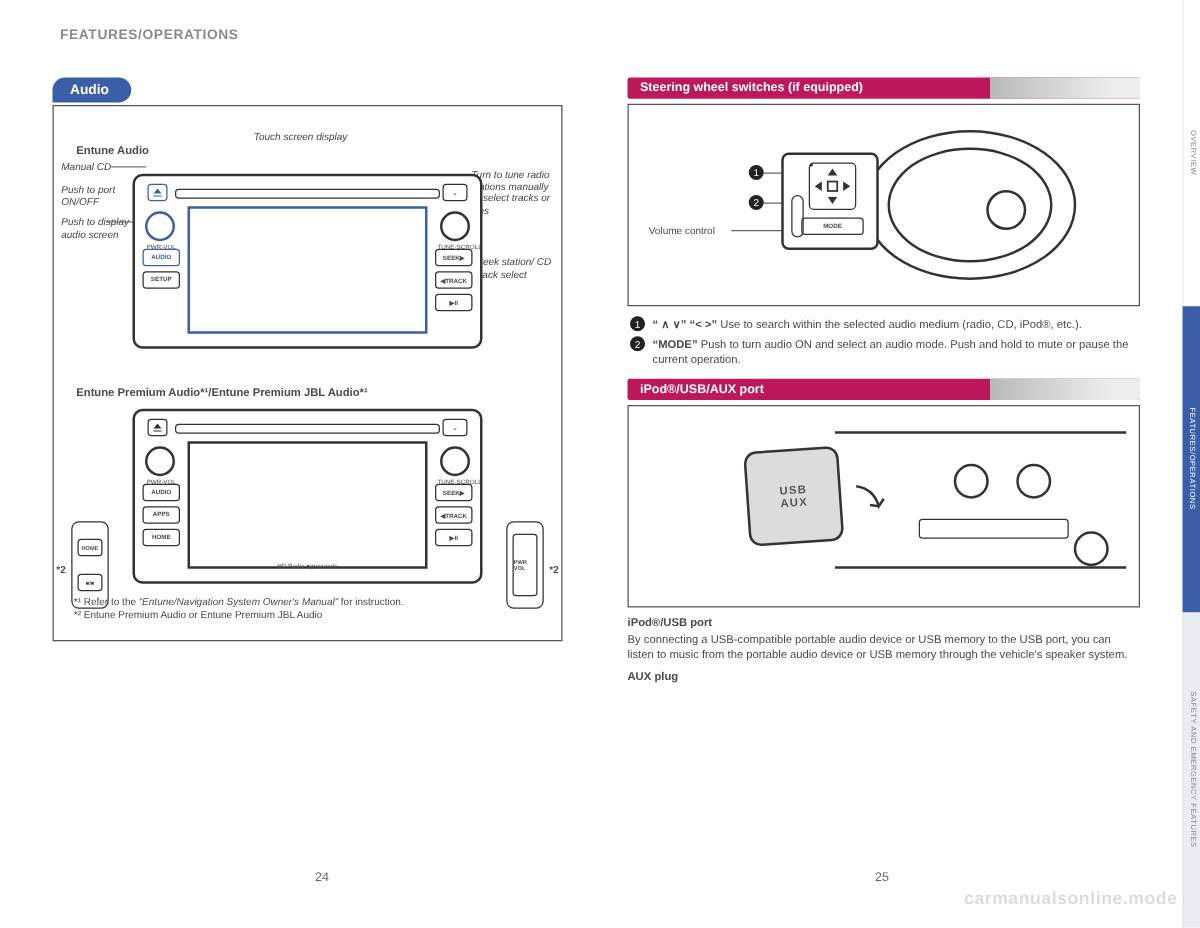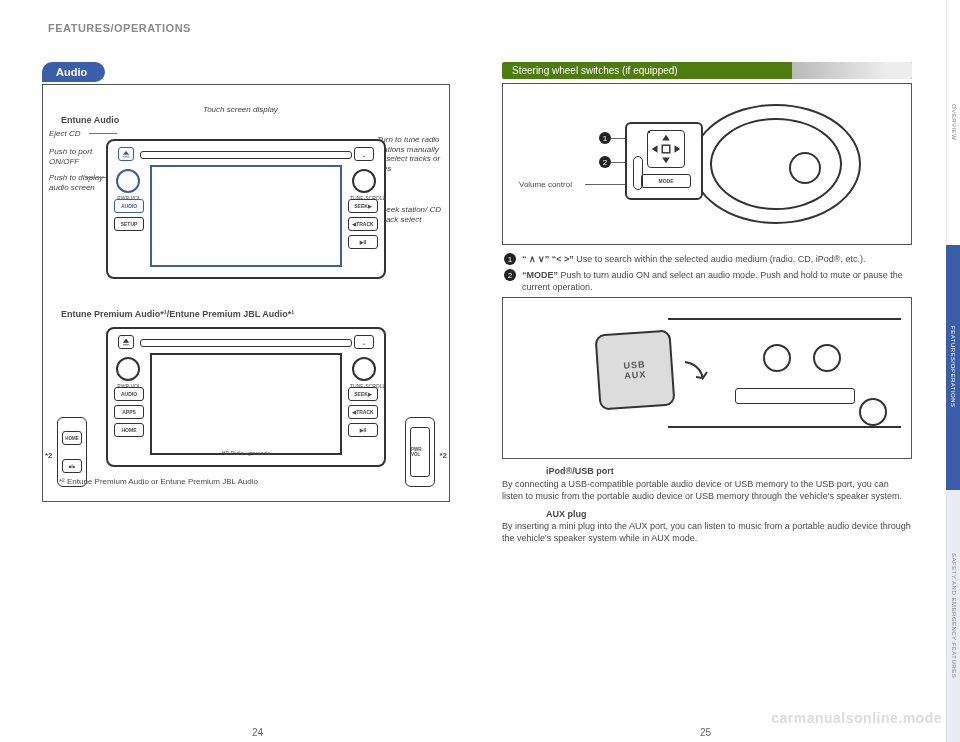--- a/index.html
+++ b/index.html
@@ -154,23 +154,23 @@
   .footnotes i { font-style: italic; }
 
   
   .col-right {
     position: absolute;
     left: 502px;
     top: 62px;
     width: 410px;
   }
   .section-bar {
-    background: #4d7c0f;
+    background: #be185d;
     color: #fff;
-    font-weight: normal;
+    font-weight: bold;
     font-size: 10px;
     padding: 3px 10px;
     border-radius: 2px;
     position: relative;
   }
   .section-bar::after {
     content:"";
     position:absolute; right:0; top:0; bottom:0; width:120px;
     background: linear-gradient(to right, #b9b9b9, #ededed 80%);
     border-radius: 0 2px 2px 0;
@@ -246,24 +246,24 @@
     border-bottom:2px solid #333;
   }
   .usbknob {
     position:absolute; width:28px; height:28px; border:2px solid #333; border-radius:50%;
   }
   .usbarrow {
     position:absolute; left:168px; top:50px; width:30px; height:30px;
   }
 
   .paragraph { font-size:9px; line-height:1.35; margin-top:6px; }
-  .paragraph b { font-weight:bold; display:block;margin-left:44px; }
+  .paragraph b { font-weight:bold; display:block; }
 
   .page-num {
-    position:absolute; bottom:4px; font-size:10px; color:#666;
+    position:absolute; bottom:34px; font-size:10px; color:#666;
   }
   .page-num.l { left:252px; }
   .page-num.r { left:700px; }
   .watermark {
     position:absolute; right:18px; bottom:16px; font-size:14px;
     color:#dcdcdc; font-weight:bold; letter-spacing:0.5px;
   }
 </style>
 </head>
 <body>
@@ -278,21 +278,21 @@
 
 <div class="col-left">
   <div class="audio-pill">Audio</div>
 
   <div class="diagram-box">
 
     <div class="subhead">Entune Audio</div>
 
     <div class="callout" style="top:20px; left:160px;">Touch screen display</div>
 
-    <div class="callout" style="top:44px; left:6px;">Eject CD</div>
+    <div class="callout" style="top:44px; left:6px;">Manual CD</div>
     <div class="lead" style="top:48px; left:46px; width:28px;"></div>
 
     <div class="callout" style="top:62px; left:6px; width:60px;">Push to port ON/OFF</div>
     <div class="lead" style="top:74px; left:64px; width:10px;"></div>
 
     <div class="callout" style="top:88px; left:6px; width:60px;">Push to display audio screen</div>
     <div class="lead" style="top:92px; left:42px; width:32px;"></div>
 
     <div class="callout" style="top:50px; right:4px; width:68px;">Turn to tune radio stations manually or select tracks or files</div>
     <div class="lead" style="top:70px; right:70px; width:12px;"></div>
@@ -359,20 +359,23 @@
         <div class="hbtn">SEEK▶</div>
         <div class="hbtn">◀TRACK</div>
         <div class="hbtn">▶II</div>
       </div>
       <div class="screen plain">
         <div class="hdlogo">HD Radio    ●gracenote</div>
       </div>
     </div>
 
     <div class="footnotes">
+      <div>
+        <span>*¹ Refer to the </span><i>“Entune/Navigation System Owner's Manual”</i><span> for instruction.</span>
+      </div>
       <div>*² Entune Premium Audio or Entune Premium JBL Audio</div>
     </div>
   </div>
 </div>
 
 <div class="col-right">
 
   <div class="section-bar"><span>Steering wheel switches (if equipped)</span></div>
   <div class="figure-box">
     <div class="swfig">
@@ -407,20 +410,21 @@
     </div>
     <div class="body-item">
       <div class="numdot">2</div>
       <div class="txt">
         <b>“MODE”</b>
         <span>Push to turn audio ON and select an audio mode. Push and hold to mute or pause the current operation.</span>
       </div>
     </div>
   </div>
 
+  <div class="section-bar" style="margin-top:10px;"><span>iPod®/USB/AUX port</span></div>
   <div class="figure-box">
     <div class="usbfig">
       <div class="usbdash"></div>
       <div class="usbknob" style="right:110px; top:36px;"></div>
       <div class="usbknob" style="right:60px; top:36px;"></div>
       <div class="usbknob" style="right:14px; top:90px;"></div>
       <div style="position:absolute;right:46px;top:80px;width:120px;height:16px;border:1.5px solid #333;border-radius:3px;"></div>
       <div class="usbcircle">
         <span>USB</span>
         <span>AUX</span>
@@ -430,19 +434,18 @@
       </svg>
     </div>
   </div>
 
   <div class="paragraph">
     <b>iPod®/USB port</b>
     <span>By connecting a USB-compatible portable audio device or USB memory to the USB port, you can listen to music from the portable audio device or USB memory through the vehicle's speaker system.</span>
   </div>
   <div class="paragraph">
     <b>AUX plug</b>
-    <span>By inserting a mini plug into the AUX port, you can listen to music from a portable audio device through the vehicle's speaker system while in AUX mode.</span>
   </div>
 </div>
 
 <div class="page-num l">24</div>
 <div class="page-num r">25</div>
 <div class="watermark">carmanualsonline.mode</div>
 
 </body></html>

